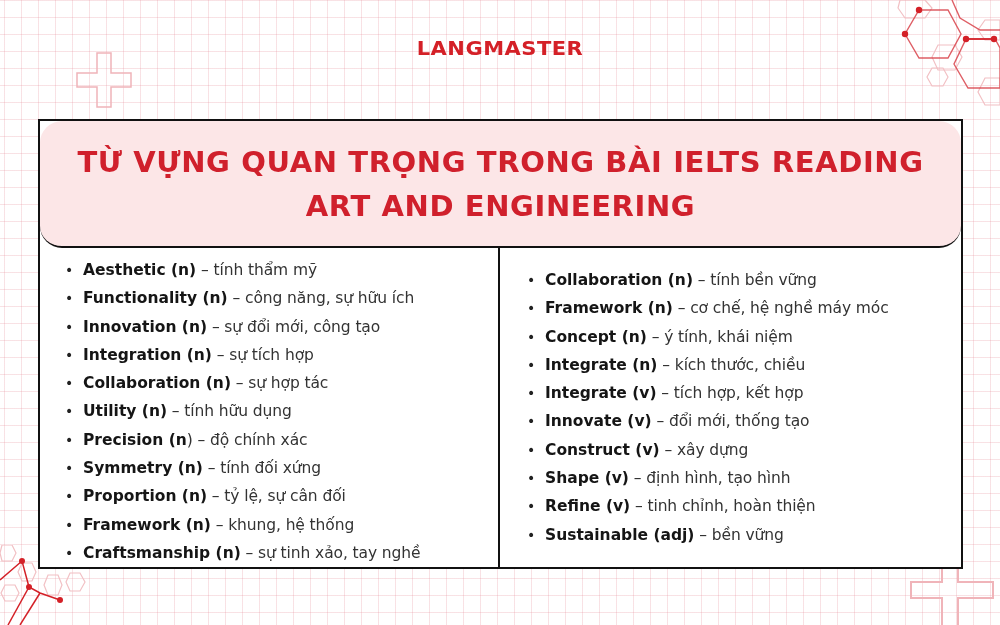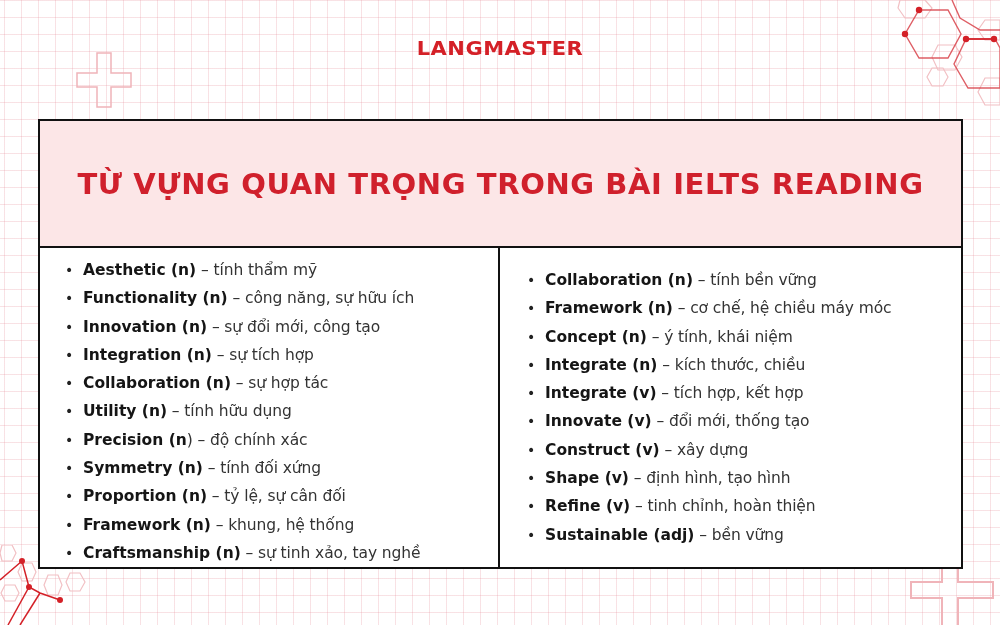--- a/index.html
+++ b/index.html
@@ -20,21 +20,21 @@
       letter-spacing: 0.5px; transform: scaleY(0.95);
     }
     .deco { position: absolute; }
     .table {
       position: absolute; left: 38px; top: 119px; width: 921px; height: 446px;
       border: 2px solid #111; background: #ffffff; box-sizing: content-box;
     }
     .header {
       position: absolute; left: 0; top: 0; width: 921px; height: 125px;
       background: #fce6e7; border-bottom: 2px solid #111;
-      display: flex; flex-direction: column; align-items: center; justify-content: center;
+      display: flex; flex-direction: column; align-items: center; justify-content: center; border-radius: 22px;
     }
     .title-line {
       color: #d0202c; font-family: "DejaVu Sans", sans-serif; font-weight: bold;
       font-size: 29px; line-height: 44px; letter-spacing: 0.6px; white-space: nowrap;
     }
     .col {
       position: absolute; top: 127px; bottom: 0; box-sizing: border-box;
     }
     .col-left { left: 0; width: 460px; border-right: 2px solid #111; padding-top: 8px; }
     .col-right { left: 460px; width: 461px; padding-top: 18px; }
@@ -104,20 +104,21 @@
     <circle cx="29" cy="42" r="3"></circle>
     <circle cx="60" cy="55" r="3"></circle>
   </g>
 </svg>
 
 <div class="logo">LANGMASTER</div>
 
 <div class="table">
   <div class="header">
     <div class="title-line">TỪ VỰNG QUAN TRỌNG TRONG BÀI IELTS READING</div>
+    <div class="title-line">ART AND ENGINEERING</div>
   </div>
 
   <div class="col col-left">
     <ul id="list-left">
         <li>
     <span class="bullet">•</span>
     <span class="term">Aesthetic (n)</span><span class="def"> – tính thẩm mỹ</span>
   </li>
         <li>
     <span class="bullet">•</span>
@@ -162,21 +163,21 @@
       </ul>
   </div>
   <div class="col col-right">
     <ul id="list-right">
         <li>
     <span class="bullet">•</span>
     <span class="term">Collaboration (n)</span><span class="def"> – tính bền vững</span>
   </li>
         <li>
     <span class="bullet">•</span>
-    <span class="term">Framework (n)</span><span class="def"> – cơ chế, hệ chiều máy móc</span>
+    <span class="term">Framework (n)</span><span class="def"> – cơ chế, hệ nghề máy móc</span>
   </li>
         <li>
     <span class="bullet">•</span>
     <span class="term">Concept (n)</span><span class="def"> – ý tính, khái niệm</span>
   </li>
         <li>
     <span class="bullet">•</span>
     <span class="term">Integrate (n)</span><span class="def"> – kích thước, chiều</span>
   </li>
         <li>

